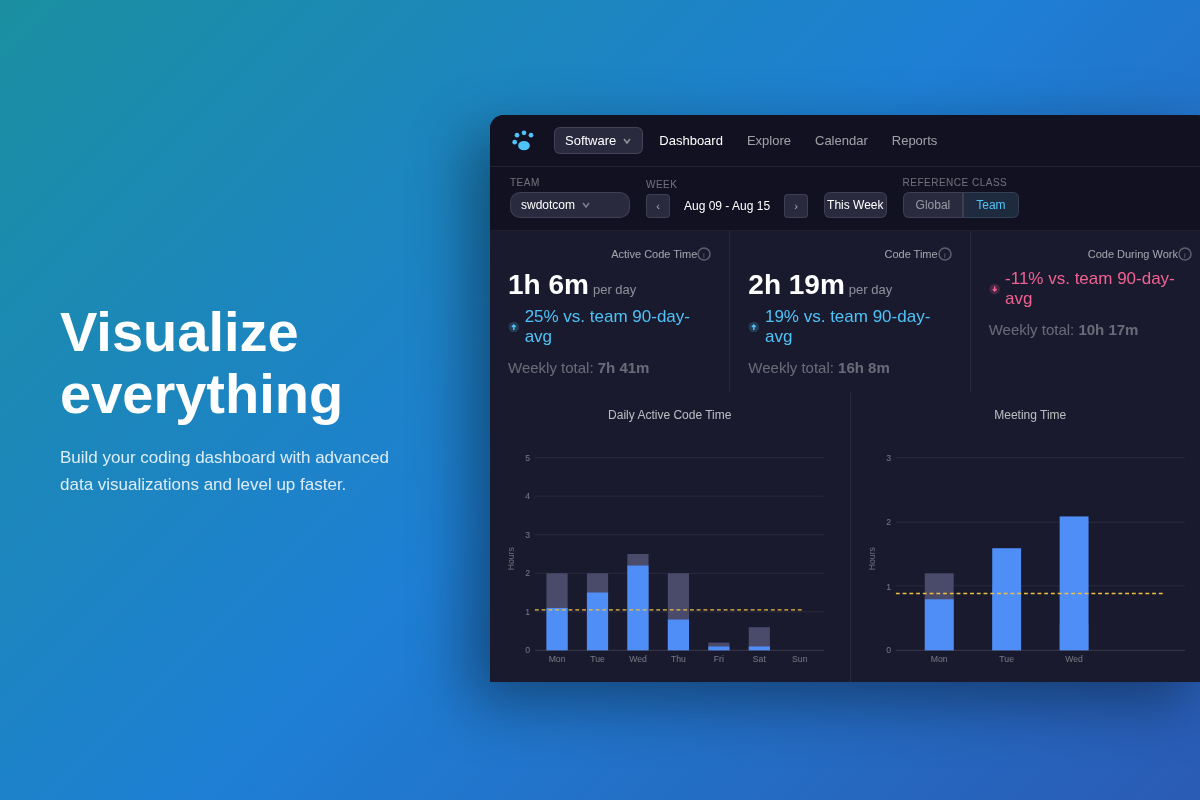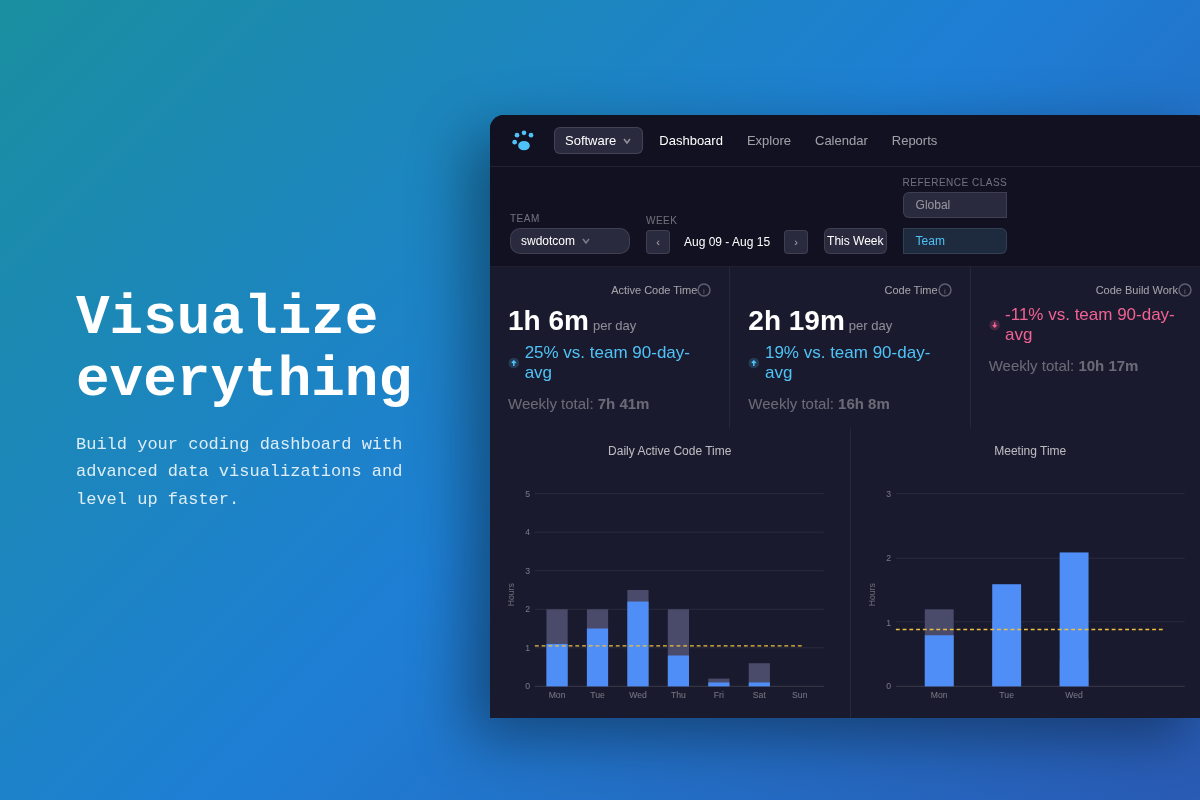--- a/index.html
+++ b/index.html
@@ -8,25 +8,24 @@
       height: 800px;
       overflow: hidden;
       font-family: -apple-system, BlinkMacSystemFont, 'Segoe UI', sans-serif;
       background: linear-gradient(135deg, #1a8fa0 0%, #1e7fd4 50%, #2a5bb5 100%);
       position: relative;
     }
 
     
     .left-panel {
       position: absolute;
-      left: 76px;
+      left: 60px;
       top: 50%;
       transform: translateY(-50%);
       width: 360px;
-      font-family: Liberation Mono, monospace;
     }
     .main-heading {
       font-size: 56px;
       font-weight: 800;
       color: #fff;
       line-height: 1.1;
       margin-bottom: 20px;
     }
     .sub-text {
       font-size: 17px;
@@ -149,22 +148,21 @@
       background: #2a2a3e;
       border: 1px solid rgba(255,255,255,0.1);
       border-radius: 6px;
       padding: 5px 2px;
       color: #fff;
       font-size: 12px;
       cursor: pointer;
     }
     .ref-class-buttons {
       display: flex;
-      gap: 10px;
-      flex-direction: column;
+      gap: 0;
     }
     .ref-btn {
       padding: 5px 12px;
       font-size: 12px;
       border: 1px solid rgba(255,255,255,0.1);
       cursor: pointer;
       background: #2a2a3e;
       color: rgba(255,255,255,0.5);
     }
     .ref-btn:first-child {
@@ -378,21 +376,21 @@
         <span>19% vs. team 90-day-avg</span>
       </div>
       <div class="metric-total">
         <span>Weekly total:</span>
         <strong><span>16h 8m</span></strong>
       </div>
     </div>
 
     <div class="metric-card">
       <div class="metric-title-row">
-        <span class="metric-title">Code Build Work</span>
+        <span class="metric-title">Code During Work</span>
         <svg class="info-icon" viewBox="0 0 14 14" fill="currentColor">
           <circle cx="7" cy="7" r="6" fill="none" stroke="currentColor" stroke-width="1.5"></circle>
           <text x="7" y="11" text-anchor="middle" font-size="8" fill="currentColor">i</text>
         </svg>
       </div>
       <div class="metric-comparison negative">
         <svg width="12" height="12" viewBox="0 0 12 12">
           <circle cx="6" cy="6" r="5.5" fill="#f06292" opacity="0.2"></circle>
           <path d="M6 3 L6 8 M4 6 L6 8 L8 6" stroke="#f06292" stroke-width="1.5" fill="none"></path>
         </svg>

